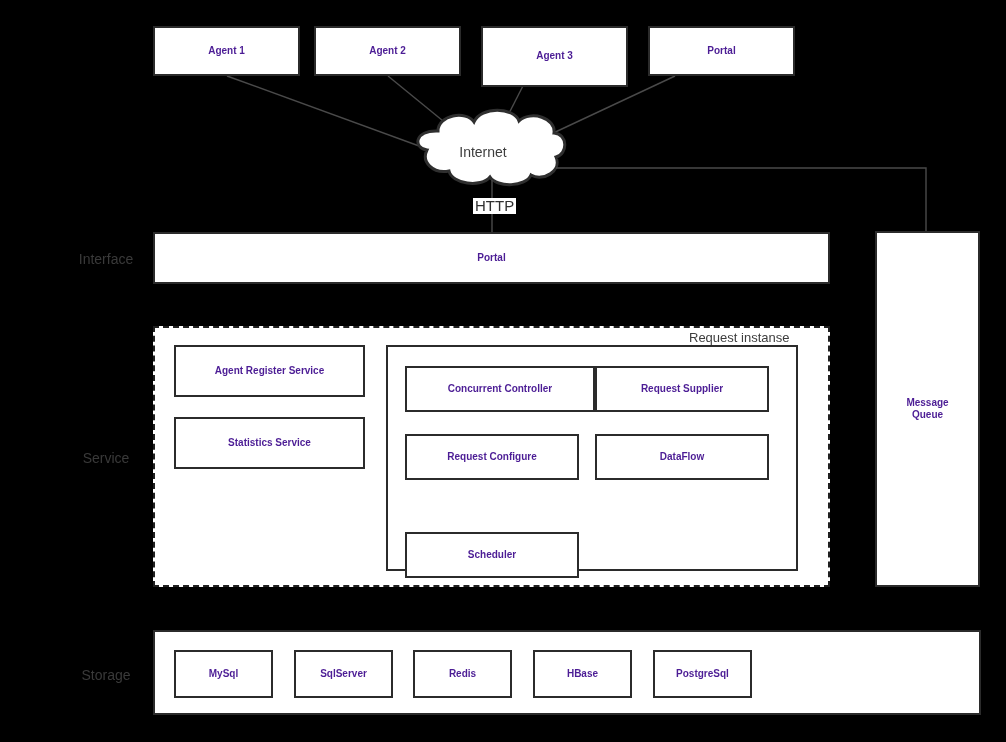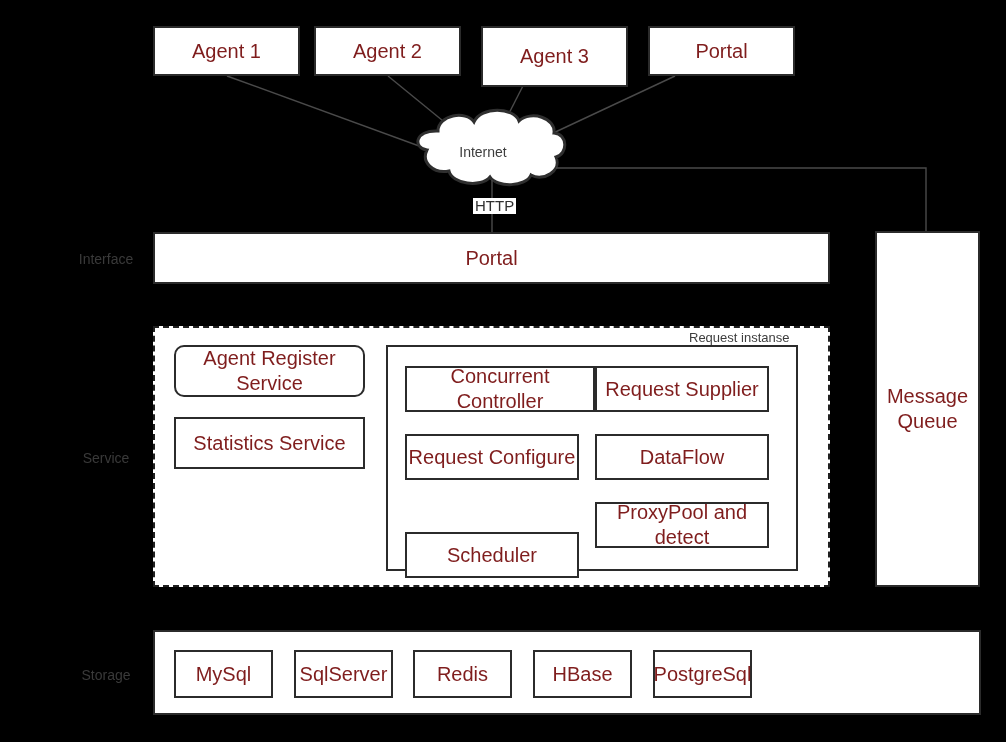--- a/index.html
+++ b/index.html
@@ -23,27 +23,28 @@
     top: 0;
     width: 1006px;
     height: 742px;
     pointer-events: none;
   }
   .node {
     position: absolute;
     box-sizing: border-box;
     background: #ffffff;
     border: 2px solid #2b2b2b;
-    color: #7f1d1d;
+    color: #4c1d95;
     display: flex;
     align-items: center;
     justify-content: center;
     text-align: center;
-    font-size: 20px;
+    font-size: 10px;
     line-height: 1.25;
+    font-weight: bold;
   }
   .band {
     position: absolute;
     box-sizing: border-box;
     background: #ffffff;
     border: 2px solid #2b2b2b;
   }
   .band-dashed {
     position: absolute;
     box-sizing: border-box;
@@ -138,21 +139,21 @@
   <div class="tier-label" style="left:60px; top:251px; width:92px;">Interface</div>
   <div class="tier-label" style="left:60px; top:450px; width:92px;">Service</div>
   <div class="tier-label" style="left:60px; top:667px; width:92px;">Storage</div>
 
   <div class="node" style="left:153px; top:232px; width:677px; height:52px;">
     <span>Portal</span>
   </div>
 
   <div class="band-dashed" style="left:153px; top:326px; width:677px; height:261px;"></div>
 
-  <div class="node" style="left:174px; top:345px; width:191px; height:52px;border-radius:10px;">
+  <div class="node" style="left:174px; top:345px; width:191px; height:52px;">
     <span>Agent Register Service</span>
   </div>
   <div class="node" style="left:174px; top:417px; width:191px; height:52px;">
     <span>Statistics Service</span>
   </div>
 
   <div class="inner-solid" style="left:386px; top:345px; width:412px; height:226px;"></div>
   <div class="group-caption" style="left:686px; top:330px;">Request instanse</div>
 
   <div class="node" style="left:405px; top:366px; width:190px; height:46px;">
@@ -162,23 +163,20 @@
     <span>Request Supplier</span>
   </div>
   <div class="node" style="left:405px; top:434px; width:174px; height:46px;">
     <span>Request Configure</span>
   </div>
   <div class="node" style="left:595px; top:434px; width:174px; height:46px;">
     <span>DataFlow</span>
   </div>
   <div class="node" style="left:405px; top:532px; width:174px; height:46px;">
     <span>Scheduler</span>
-  </div>
-  <div class="node" style="left:595px; top:502px; width:174px; height:46px;">
-    <span>ProxyPool and detect</span>
   </div>
 
   <div class="node" style="left:875px; top:231px; width:105px; height:356px; flex-direction:column;">
     <span>Message</span>
     <span>Queue</span>
   </div>
 
   <div class="band" style="left:153px; top:630px; width:828px; height:85px;"></div>
 
   <div class="node" style="left:174px; top:650px; width:99px; height:48px;">

